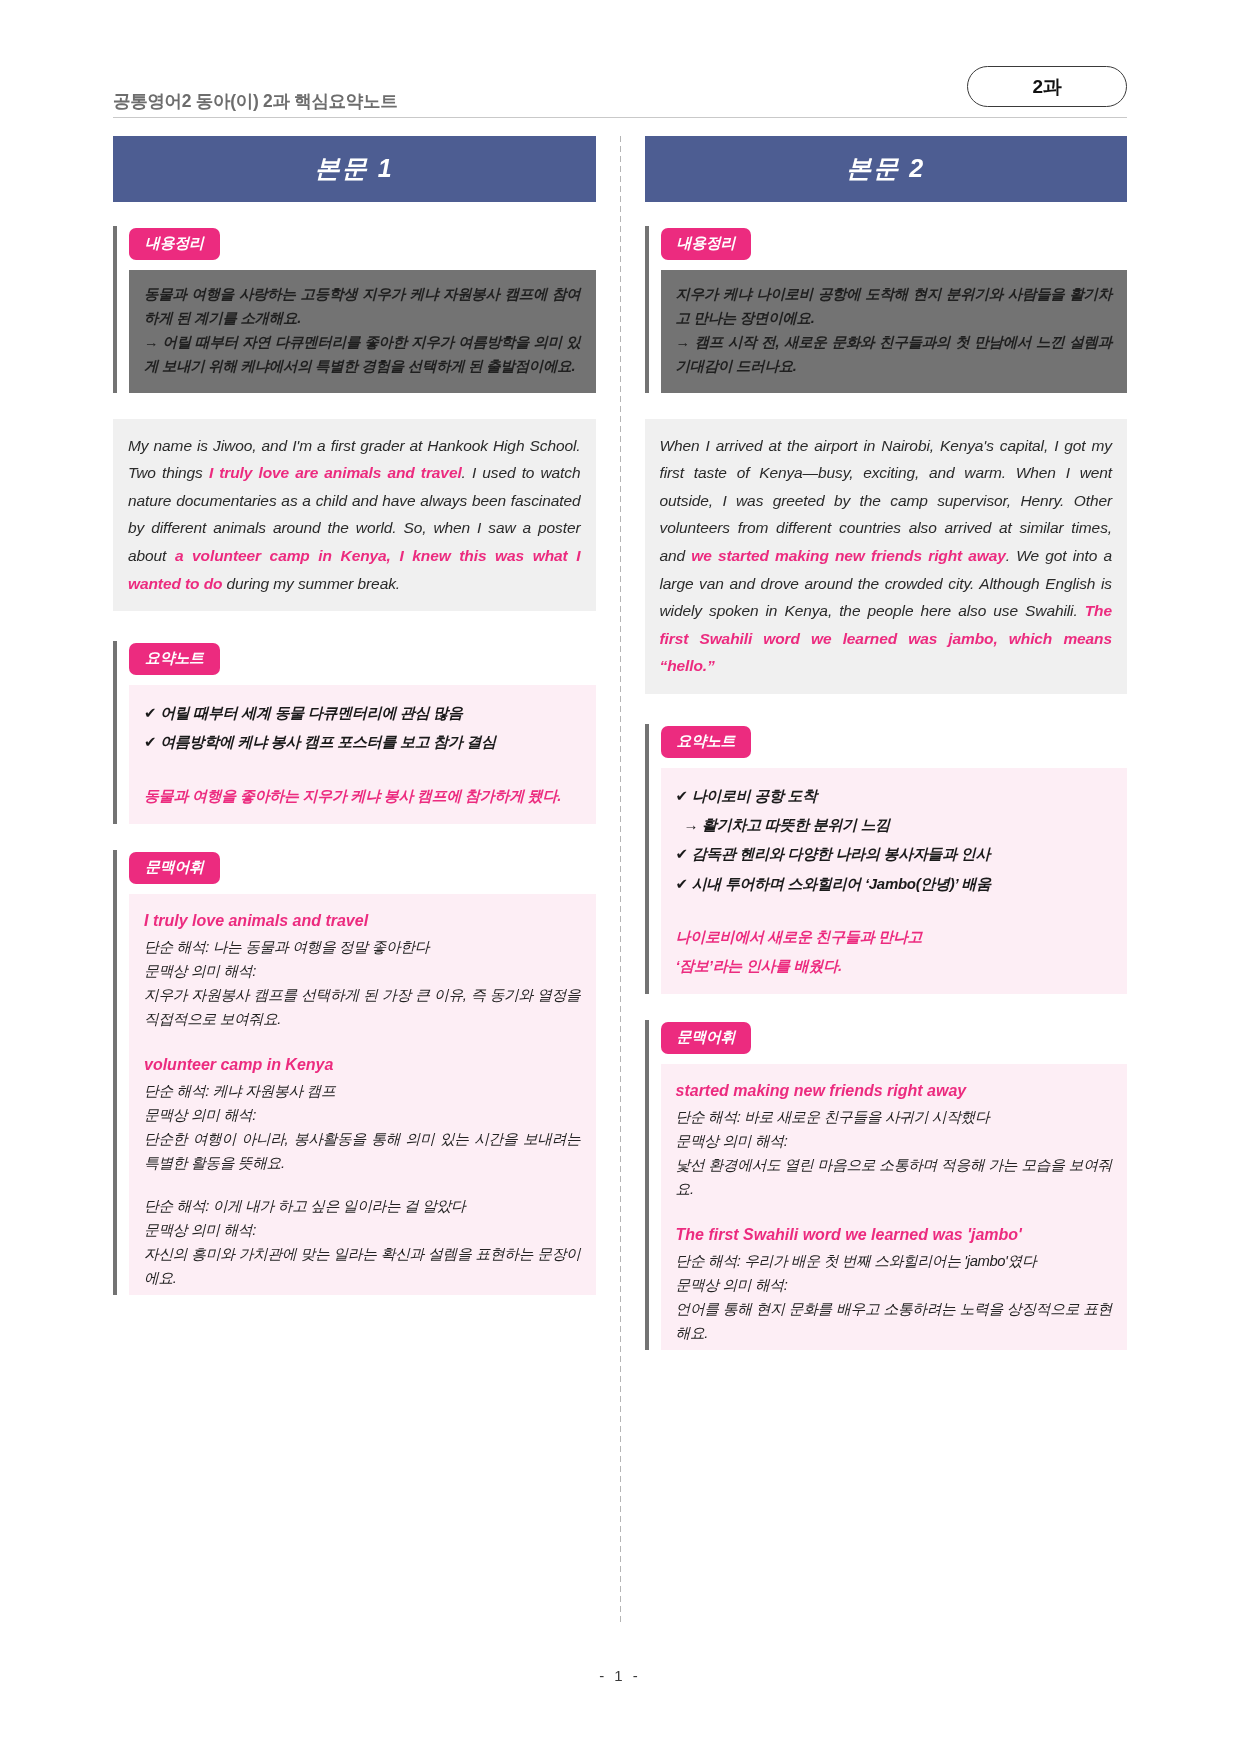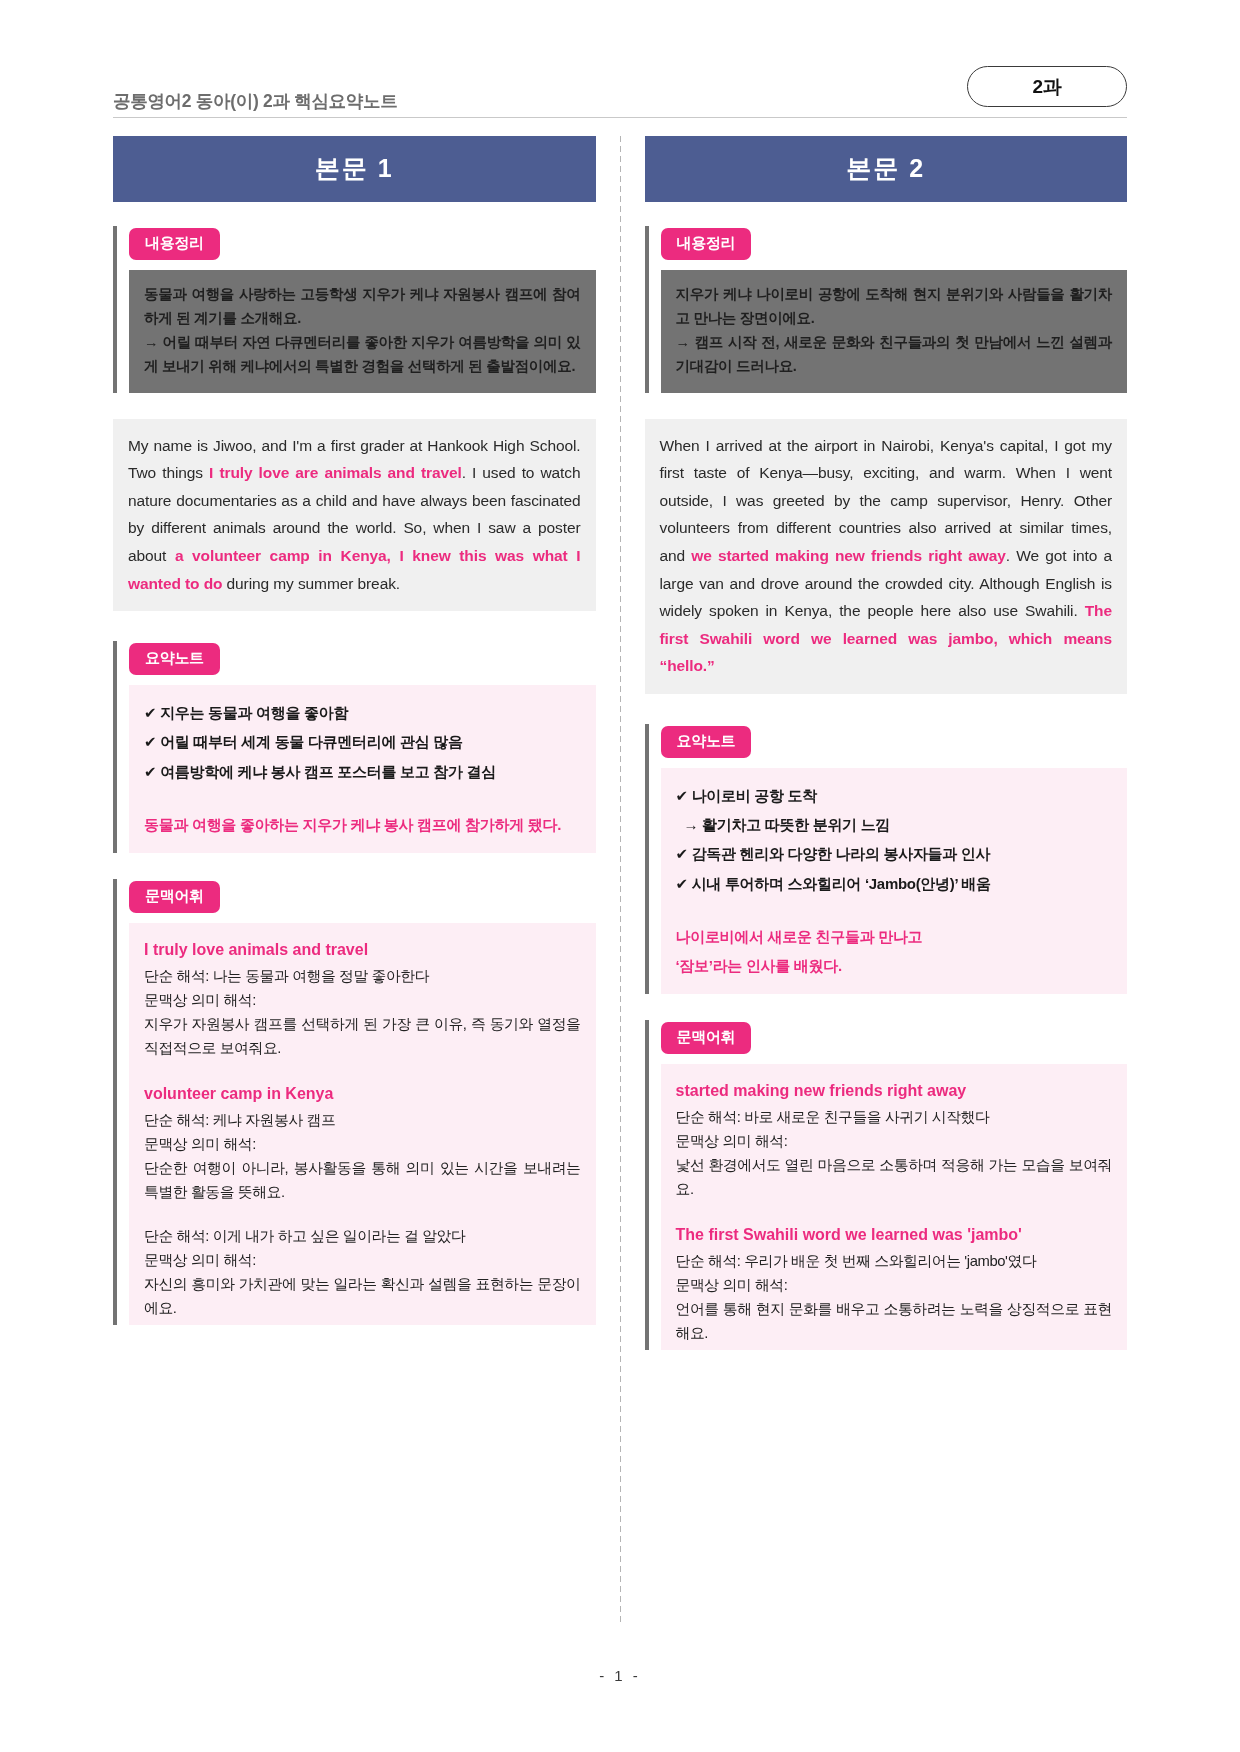--- a/index.html
+++ b/index.html
@@ -74,20 +74,21 @@
     width: 1px;
     flex: 0 0 1px;
     margin: 0 24px;
     background-image: linear-gradient(to bottom, #b5b5b5 62%, transparent 38%);
     background-size: 1px 10px;
     background-repeat: repeat-y;
   }
   .column {
     flex: 1 1 0;
     min-width: 0;
+    font-style: italic;
   }
 
   
   .col-title {
     background: #4d5d92;
     color: #ffffff;
     text-align: center;
     font-size: 25px;
     font-weight: bold;
     letter-spacing: 2px;
@@ -214,21 +215,20 @@
       </div>
     </div>
 
     <div class="box box-passage" id="passage-0"><span>My name is Jiwoo, and I'm a first grader at Hankook High School. Two things </span><span class="hl">I truly love are animals and travel</span><span>. I used to watch nature documentaries as a child and have always been fascinated by different animals around the world. So, when I saw a poster about </span><span class="hl">a volunteer camp in Kenya, I knew this was what I wanted to do</span><span> during my summer break.</span></div>
 
     <div class="block" style="margin-top:30px;">
       <div class="tag-wrap">
         <span class="tag">요약노트</span>
       </div>
       <div class="box box-note">
-        <span class="note-line">✔ 지우는 동물과 여행을 좋아함</span>
         <span class="note-line">✔ 어릴 때부터 세계 동물 다큐멘터리에 관심 많음</span>
         <span class="note-line">✔ 여름방학에 케냐 봉사 캠프 포스터를 보고 참가 결심</span>
         <span class="note-conc">동물과 여행을 좋아하는 지우가 케냐 봉사 캠프에 참가하게 됐다.</span>
       </div>
     </div>
 
     <div class="block">
       <div class="tag-wrap">
         <span class="tag">문맥어휘</span>
       </div>

